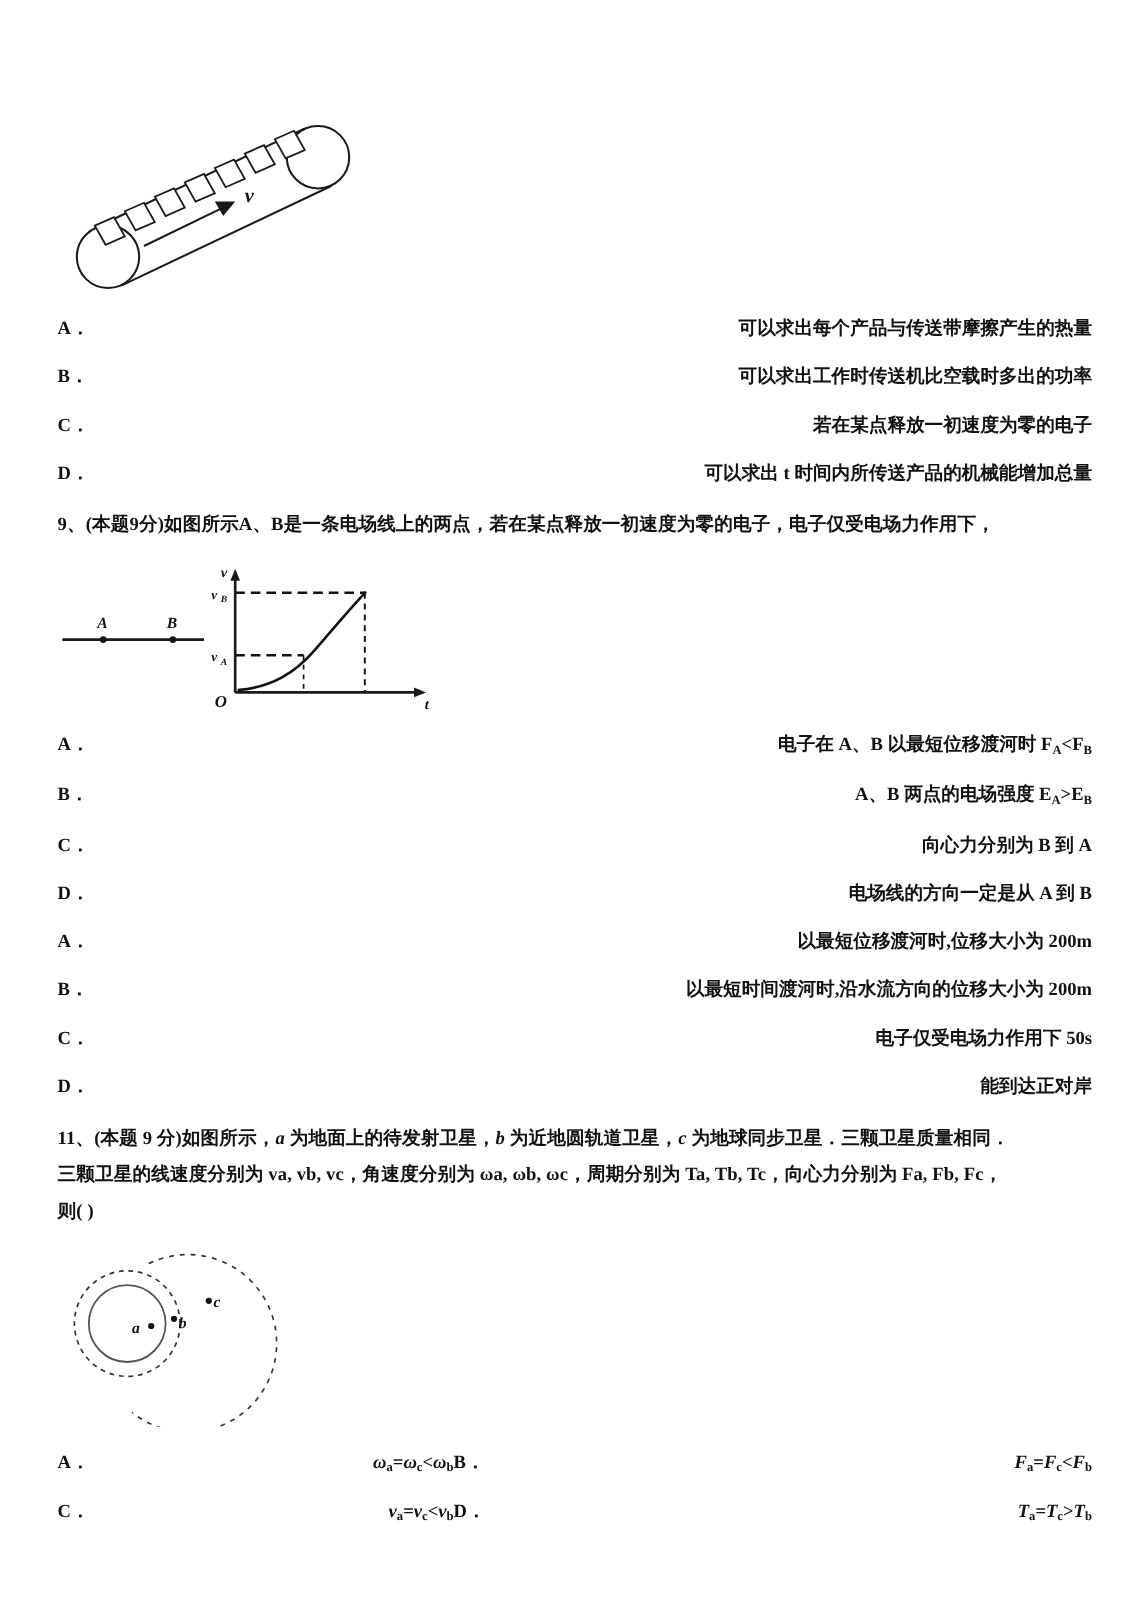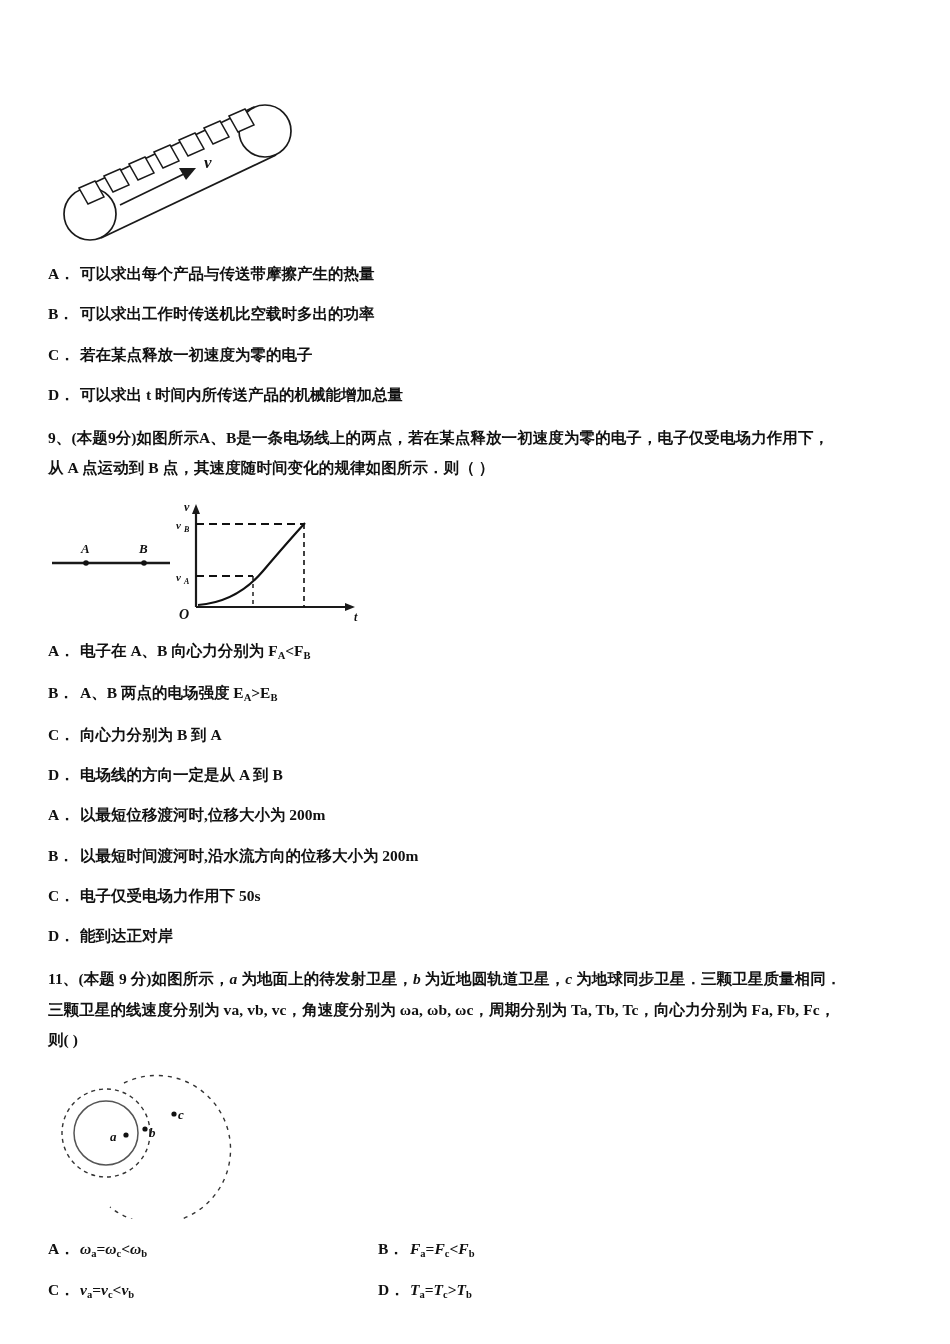--- a/index.html
+++ b/index.html
@@ -46,21 +46,21 @@
     margin: 0 0 17px 0;
     color: #111;
     display: flex;
     align-items: baseline;
   }
   .opt .lbl {
     flex: 0 0 auto;
     width: 32px;
     font-family: "Liberation Serif", serif;
   }
-  .opt .txt { flex: 1 1 auto; }
+  .opt .txt { flex: 1 1 auto; text-align: right; }
 
   .opts-block { margin-top: 14px; }
 
   sub { font-size: 0.68em; vertical-align: -0.28em; }
   i, em { font-style: italic; }
 
   
   .opt-grid {
     display: grid;
     grid-template-columns: 330px 1fr;
@@ -126,21 +126,20 @@
         <span class="txt">若在某点释放一初速度为零的电子</span>
       </div>
       <div class="opt">
         <span class="lbl">D．</span>
         <span class="txt">可以求出 t 时间内所传送产品的机械能增加总量</span>
       </div>
     </div>
 
     <div>
       <div class="qline">9、(本题9分)如图所示A、B是一条电场线上的两点，若在某点释放一初速度为零的电子，电子仅受电场力作用下，</div>
-      <div class="qline">从 A 点运动到 B 点，其速度随时间变化的规律如图所示．则（   ）</div>
     </div>
 
     <div class="fig fig-efield">
       <svg width="330" height="128" viewBox="0 0 330 128">
 
         <g>
           <line x1="4" y1="66" x2="122" y2="66" stroke="#1a1a1a" stroke-width="2.4"></line>
           <circle cx="38" cy="66" r="2.8" fill="#111"></circle>
           <circle cx="96" cy="66" r="2.8" fill="#111"></circle>
           <text x="33" y="56" font-family="'Liberation Serif', serif" font-size="13" font-style="italic" font-weight="bold" fill="#111">A</text>
@@ -173,21 +172,21 @@
           <text x="136" y="35" font-family="'Liberation Serif', serif" font-size="8" font-style="italic" font-weight="bold" fill="#111">B</text>
           <text x="128" y="84" font-family="'Liberation Serif', serif" font-size="11" font-style="italic" font-weight="bold" fill="#111">v</text>
           <text x="136" y="87" font-family="'Liberation Serif', serif" font-size="8" font-style="italic" font-weight="bold" fill="#111">A</text>
         </g>
       </svg>
     </div>
 
     <div class="opts-block">
       <div class="opt">
         <span class="lbl">A．</span>
-        <span class="txt"><span>电子在 A、B 向心力分别为 F</span><sub>A</sub><span>&lt;F</span><sub>B</sub></span>
+        <span class="txt"><span>电子在 A、B 以最短位移渡河时 F</span><sub>A</sub><span>&lt;F</span><sub>B</sub></span>
       </div>
       <div class="opt">
         <span class="lbl">B．</span>
         <span class="txt"><span>A、B 两点的电场强度 E</span><sub>A</sub><span>&gt;E</span><sub>B</sub></span>
       </div>
       <div class="opt">
         <span class="lbl">C．</span>
         <span class="txt">向心力分别为 B 到 A</span>
       </div>
       <div class="opt">

